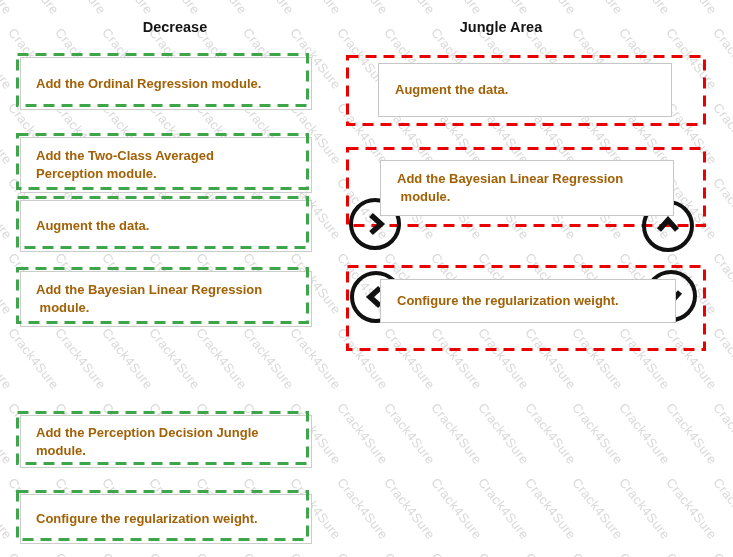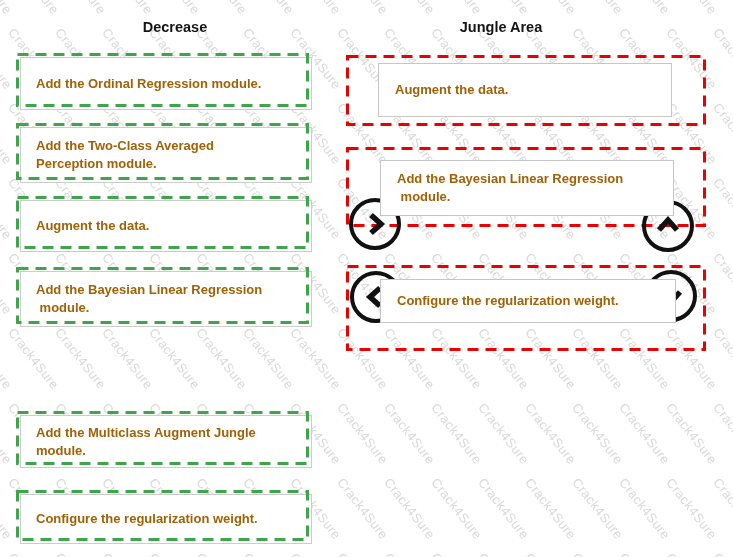--- a/index.html
+++ b/index.html
@@ -17,21 +17,21 @@
   
   .col-title{
     position:absolute;top:19px;transform:translateX(-50%);
     font-size:14.5px;font-weight:700;color:#141414;z-index:4;white-space:nowrap;
   }
   #actions-title{left:175px;}
   #answer-title{left:501px;}
   
   .action-item{position:absolute;left:16px;width:296px;}
   .a1{top:53px;height:57px}
-  .a2{top:123px;height:60px}
+  .a2{top:133px;height:60px}
   .a3{top:196px;height:56px}
   .a4{top:267px;height:60px}
   .a5{top:341px;height:58px}
   .a6{top:411px;height:57px}
   .a7{top:490px;height:54px}
   .action-item .tile{
     position:absolute;left:4px;top:4px;right:0;bottom:0;background:#fff;
     border:1px solid #cccccc;display:flex;align-items:center;
     padding-left:15px;box-sizing:border-box;
   }
@@ -268,21 +268,21 @@
 &nbsp;module.</span>
     </div>
     <div class="dash">
         <svg width="293" height="57" style="position:absolute;left:0;top:0;display:block;">
           <rect x="1.5" y="1.5" width="290" height="54" fill="none" stroke="#3FA54A" stroke-width="3" stroke-dasharray="11 7"></rect>
         </svg>
       </div>
   </div>
   <div class="action-item a6">
     <div class="tile">
-      <span class="label">Add the Multiclass Augment Jungle
+      <span class="label">Add the Perception Decision Jungle
 module.</span>
     </div>
     <div class="dash">
         <svg width="293" height="54" style="position:absolute;left:0;top:0;display:block;">
           <rect x="1.5" y="1.5" width="290" height="51" fill="none" stroke="#3FA54A" stroke-width="3" stroke-dasharray="11 7"></rect>
         </svg>
       </div>
   </div>
   <div class="action-item a7">
     <div class="tile">

